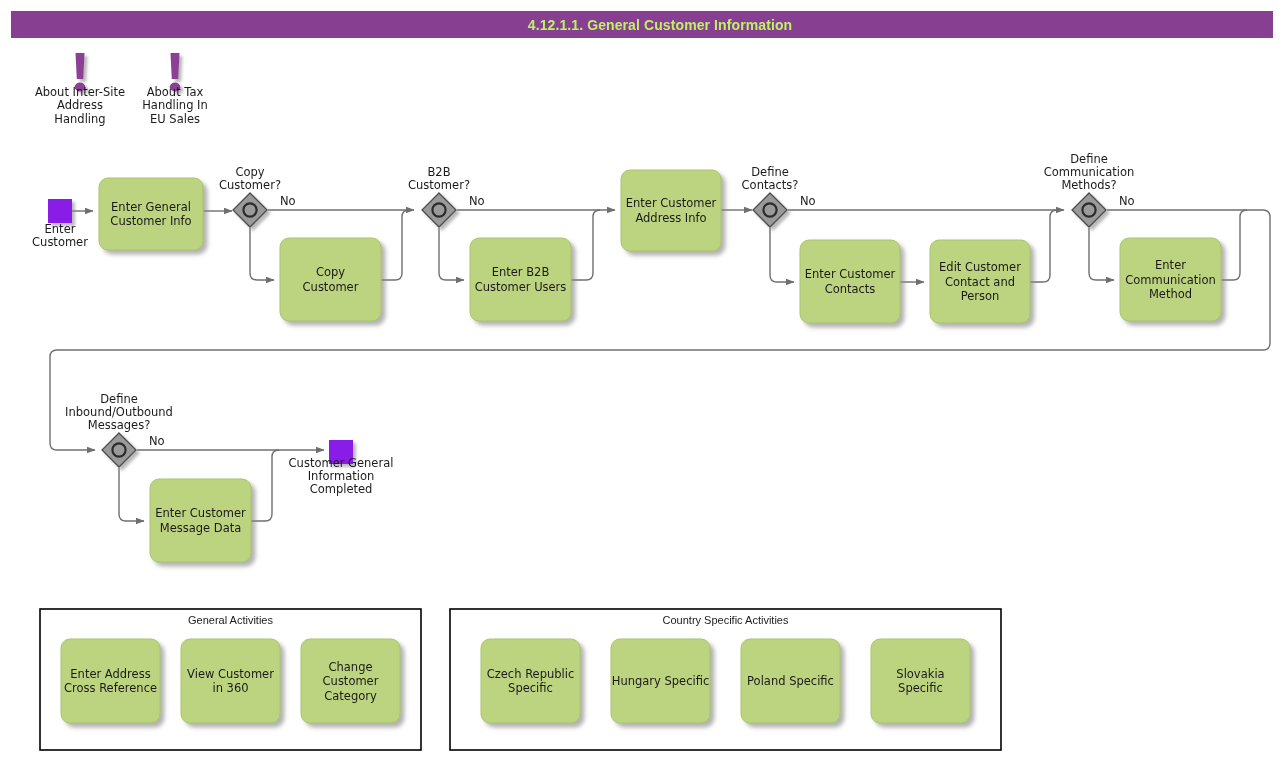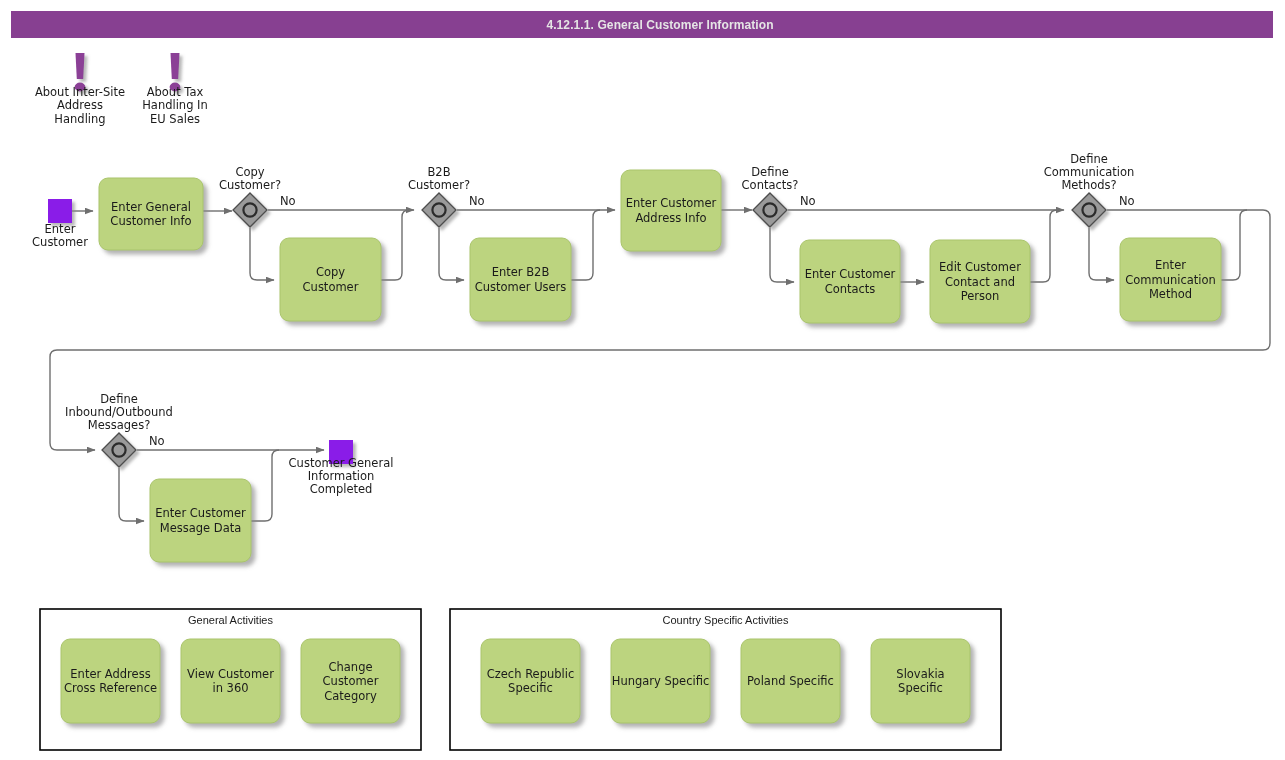--- a/index.html
+++ b/index.html
@@ -1,22 +1,22 @@
 <!DOCTYPE html>
 <html><head>
 <meta charset="utf-8">
 <style>
   html,body{margin:0;padding:0;background:#ffffff;}
   body{width:1285px;height:760px;font-family:"DejaVu Sans",sans-serif;
        -webkit-font-smoothing:antialiased;overflow:hidden;position:relative;}
   #root{position:relative;width:1285px;height:760px;}
   .header-bar{position:absolute;left:11px;top:11px;width:1262px;height:27px;
       background:#874091;display:flex;align-items:center;justify-content:center;}
-  .header-bar .title{color:#e5e5e5;font-family:"Liberation Sans",sans-serif;
-      font-size:12px;font-weight:bold;letter-spacing:.1px;margin-left:36px;}
+  .header-bar .title{color:#bef264;font-family:"Liberation Sans",sans-serif;
+      font-size:14px;font-weight:bold;letter-spacing:.1px;margin-left:36px;}
   svg.flow{position:absolute;left:0;top:0;width:1285px;height:760px;}
   .tasklabel{font-family:"DejaVu Sans",sans-serif;font-size:11.5px;fill:#1b1b1b;}
   .evtlabel{font-family:"DejaVu Sans",sans-serif;font-size:11.5px;fill:#1b1b1b;}
   .gwlabel{font-family:"DejaVu Sans",sans-serif;font-size:11.5px;fill:#1b1b1b;}
   .flowlabel{font-family:"DejaVu Sans",sans-serif;font-size:11.5px;fill:#1b1b1b;}
   .annlabel{font-family:"DejaVu Sans",sans-serif;font-size:11.5px;fill:#1b1b1b;}
   .grouplabel{font-family:"Liberation Sans",sans-serif;font-size:11px;fill:#1b1b1b;}
 </style>
 </head>
 <body>

